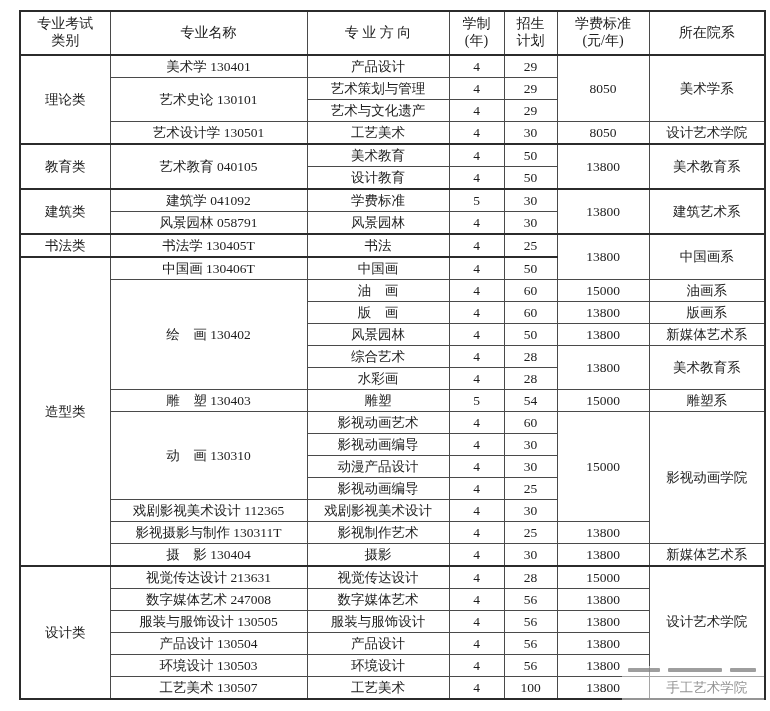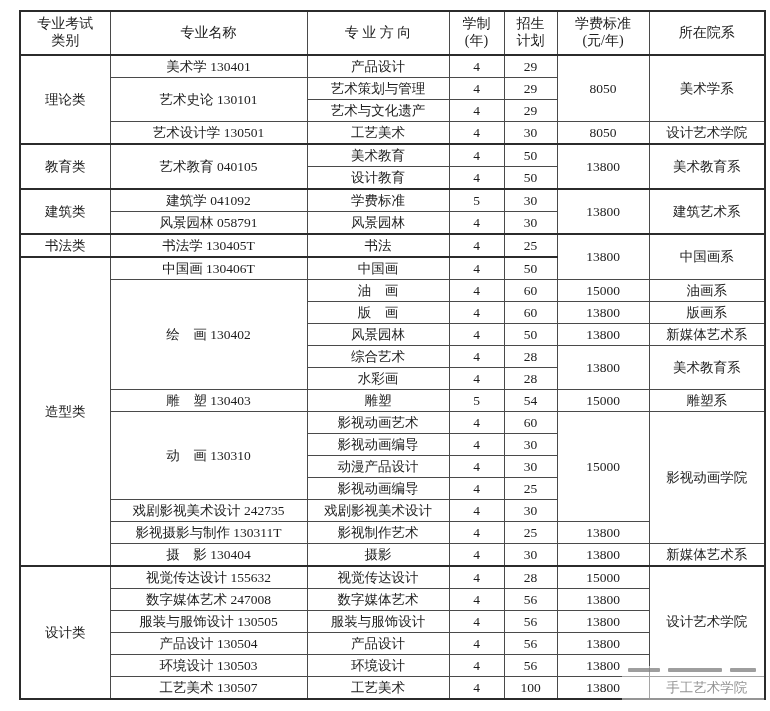--- a/index.html
+++ b/index.html
@@ -202,21 +202,21 @@
           <td>动漫产品设计</td>
           <td>4</td>
           <td>30</td>
         </tr>
         <tr>
           <td>影视动画编导</td>
           <td>4</td>
           <td>25</td>
         </tr>
         <tr>
-          <td>戏剧影视美术设计 242735</td>
+          <td>戏剧影视美术设计 112365</td>
           <td>戏剧影视美术设计</td>
           <td>4</td>
           <td>30</td>
         </tr>
         <tr>
           <td>影视摄影与制作 130311T</td>
           <td>影视制作艺术</td>
           <td>4</td>
           <td>25</td>
           <td>13800</td>
@@ -224,21 +224,21 @@
         <tr>
           <td>摄　影 130404</td>
           <td>摄影</td>
           <td>4</td>
           <td>30</td>
           <td>13800</td>
           <td>新媒体艺术系</td>
         </tr>
         <tr class="gs">
           <td rowspan="6">设计类</td>
-          <td>视觉传达设计 155632</td>
+          <td>视觉传达设计 213631</td>
           <td>视觉传达设计</td>
           <td>4</td>
           <td>28</td>
           <td>15000</td>
           <td rowspan="5">设计艺术学院</td>
         </tr>
         <tr>
           <td>数字媒体艺术 247008</td>
           <td>数字媒体艺术</td>
           <td>4</td>

